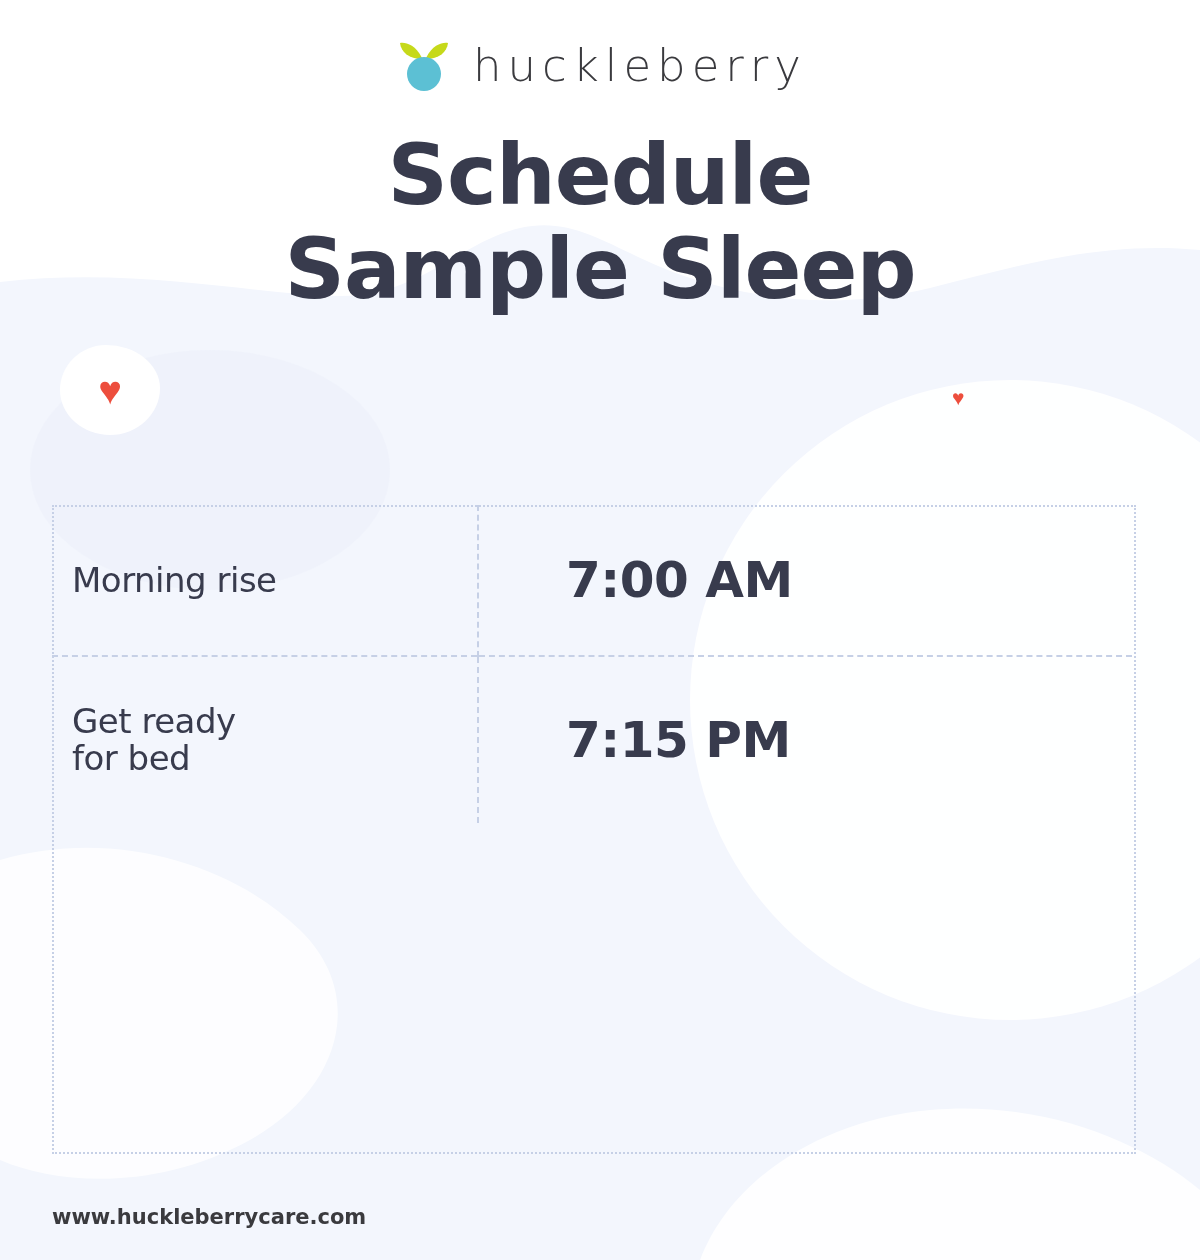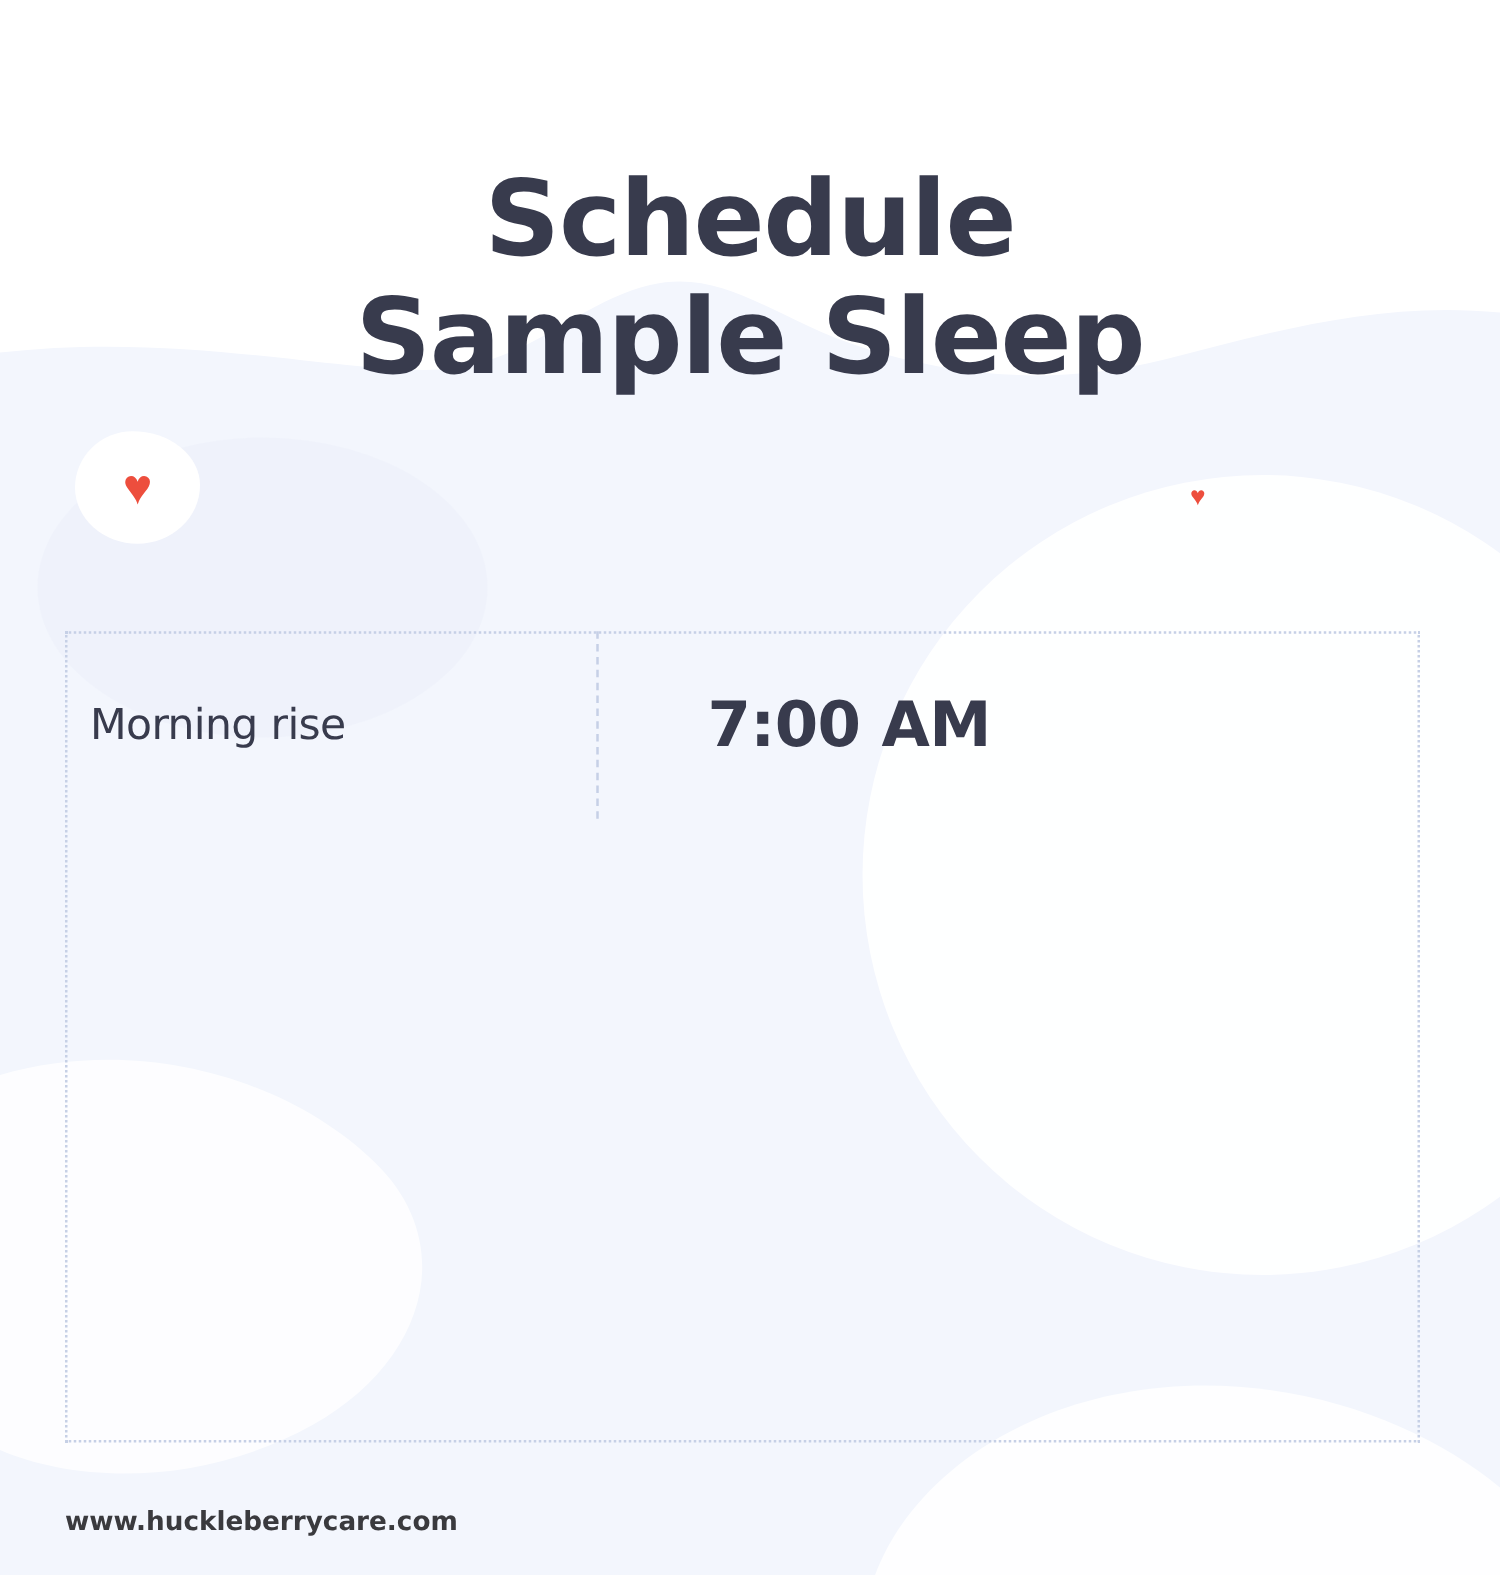--- a/index.html
+++ b/index.html
@@ -217,20 +217,30 @@
 
     <path d="M0,860 C110,828 230,862 300,930 C368,996 340,1090 250,1140
              C160,1190 60,1186 0,1160 Z" fill="#ffffff" opacity="0.78"></path>
 
     <path d="M700,1260 C730,1180 820,1120 930,1110 C1040,1100 1140,1140 1200,1190
              V1260 Z" fill="#ffffff" opacity="0.85"></path>
 
     <ellipse cx="210" cy="470" rx="180" ry="120" fill="#eef2fb" opacity="0.9"></ellipse>
   </svg>
 
+  <div class="logo-row">
+    <span class="logo-mark">
+      <svg viewBox="0 0 62 62" width="62" height="62" aria-hidden="true">
+        <path d="M29 24 C22 10 12 8 7 9 C8 18 16 25 29 25 Z" fill="#c6d91a"></path>
+        <path d="M33 24 C40 10 50 8 55 9 C54 18 46 25 33 25 Z" fill="#c6d91a"></path>
+        <circle cx="31" cy="40" r="17" fill="#5cc0d4"></circle>
+      </svg>
+    </span>
+    <span class="wordmark">huckleberry</span>
+  </div>
 
   <div class="title">
     <div>Schedule</div>
     <div>Sample Sleep</div>
   </div>
 
   <div class="heart-big">
     <span class="heart-blob"></span>
     <span class="heart-glyph">♥</span>
   </div>
@@ -246,20 +256,33 @@
             <div class="label-text">Morning rise</div>
           </td>
           <td class="col-value">
             <div class="stack">
               <div class="value-primary">7:00 AM</div>
             </div>
           </td>
         </tr>
 
 
+        <tr class="srow">
+          <td class="col-label" style="height:166px">
+            <div class="label-text">
+              <div>Get ready</div>
+              <div>for bed</div>
+            </div>
+          </td>
+          <td class="col-value">
+            <div class="stack">
+              <div class="value-primary">7:15 PM</div>
+            </div>
+          </td>
+        </tr>
 
       </tbody>
     </table>
   </div>
 
   <div class="footer-url">www.huckleberrycare.com</div>
 
 </div>
 
 </body></html>

